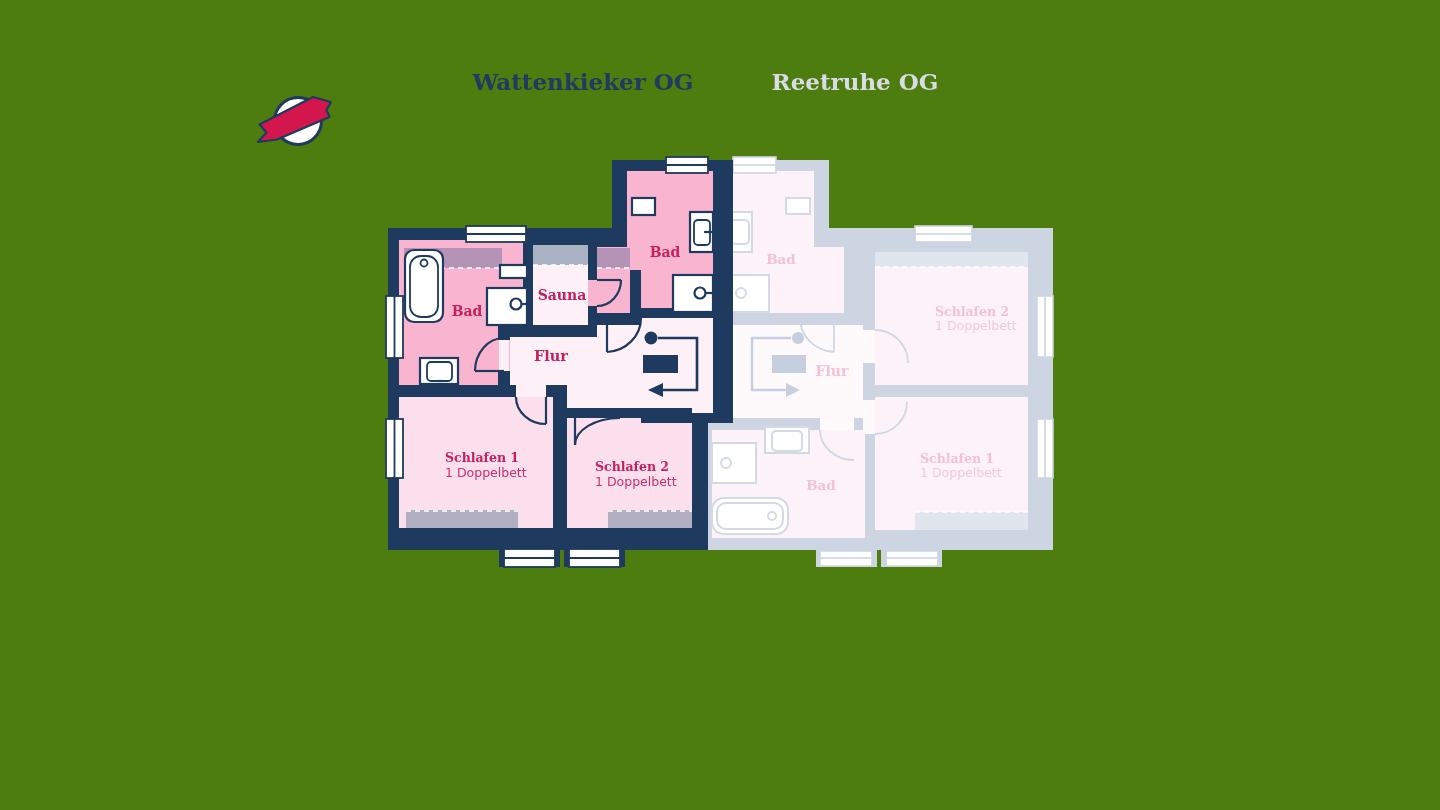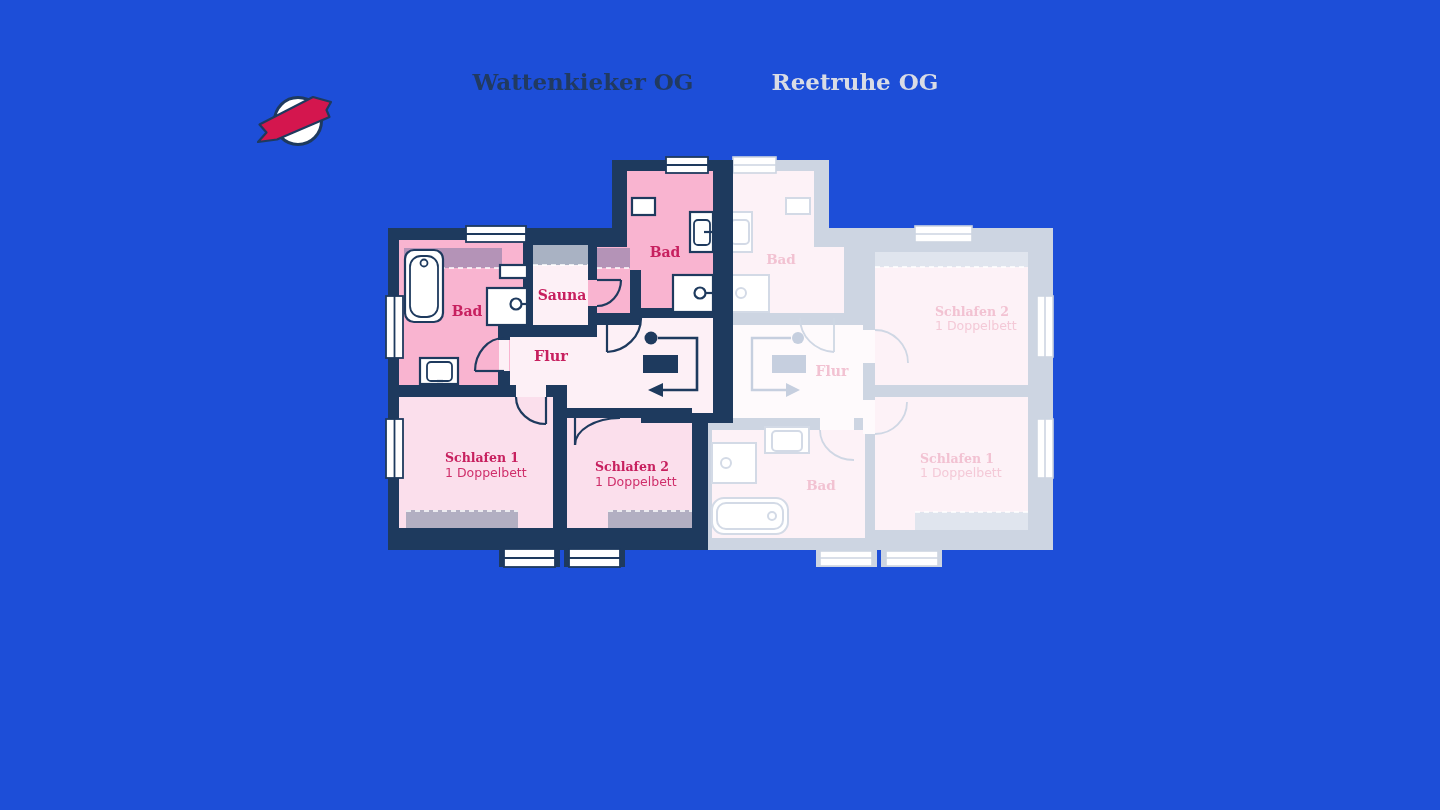--- a/index.html
+++ b/index.html
@@ -1,16 +1,16 @@
 <!DOCTYPE html>
 <html><head>
 <meta charset="utf-8">
 <style>
   html,body{margin:0;padding:0;background:#ffffff;}
-  .page{position:relative;width:1440px;height:810px;background:#1d4ed8;overflow:hidden;
+  .page{position:relative;width:1440px;height:810px;background:#4d7c0f;overflow:hidden;
         font-family:"DejaVu Serif", serif;}
   svg text{user-select:none;}
   .tab{cursor:pointer;}
   .room-name{font-family:"DejaVu Serif", serif;font-weight:bold;}
   .room-detail{font-family:"DejaVu Sans", sans-serif;}
   .title{font-family:"DejaVu Serif", serif;font-weight:bold;font-size:23px;}
 </style>
 </head>
 <body>
 

